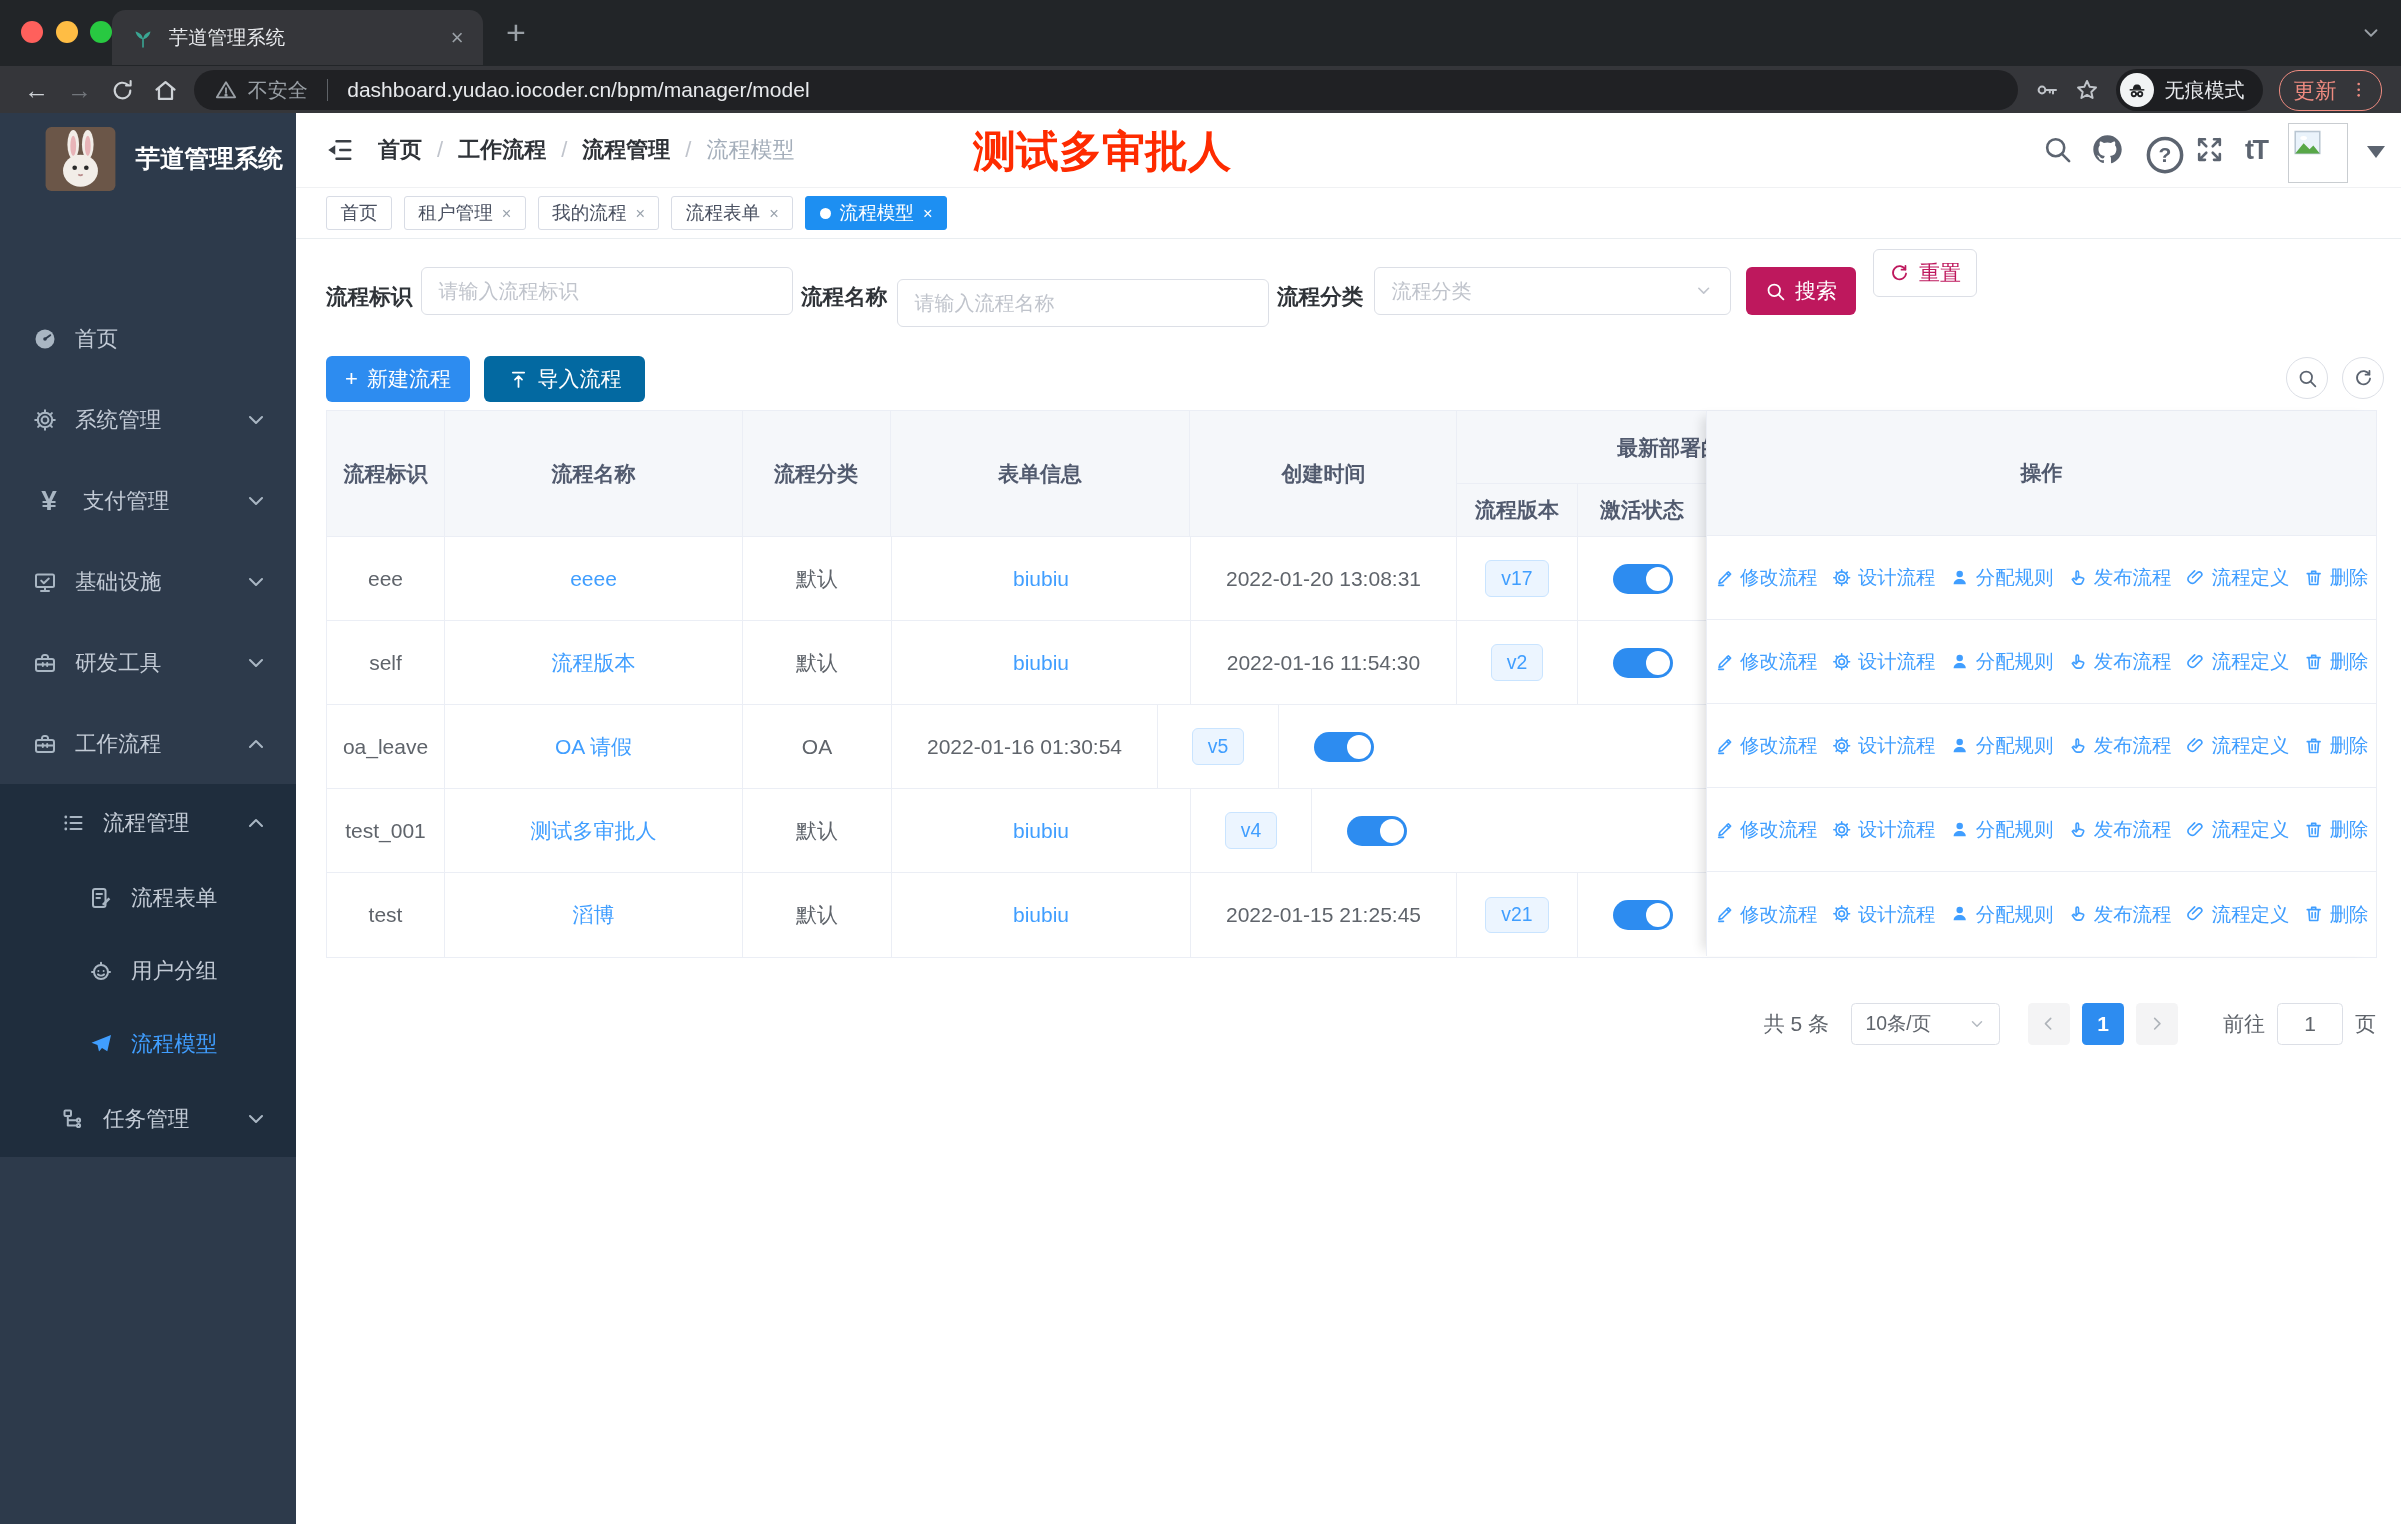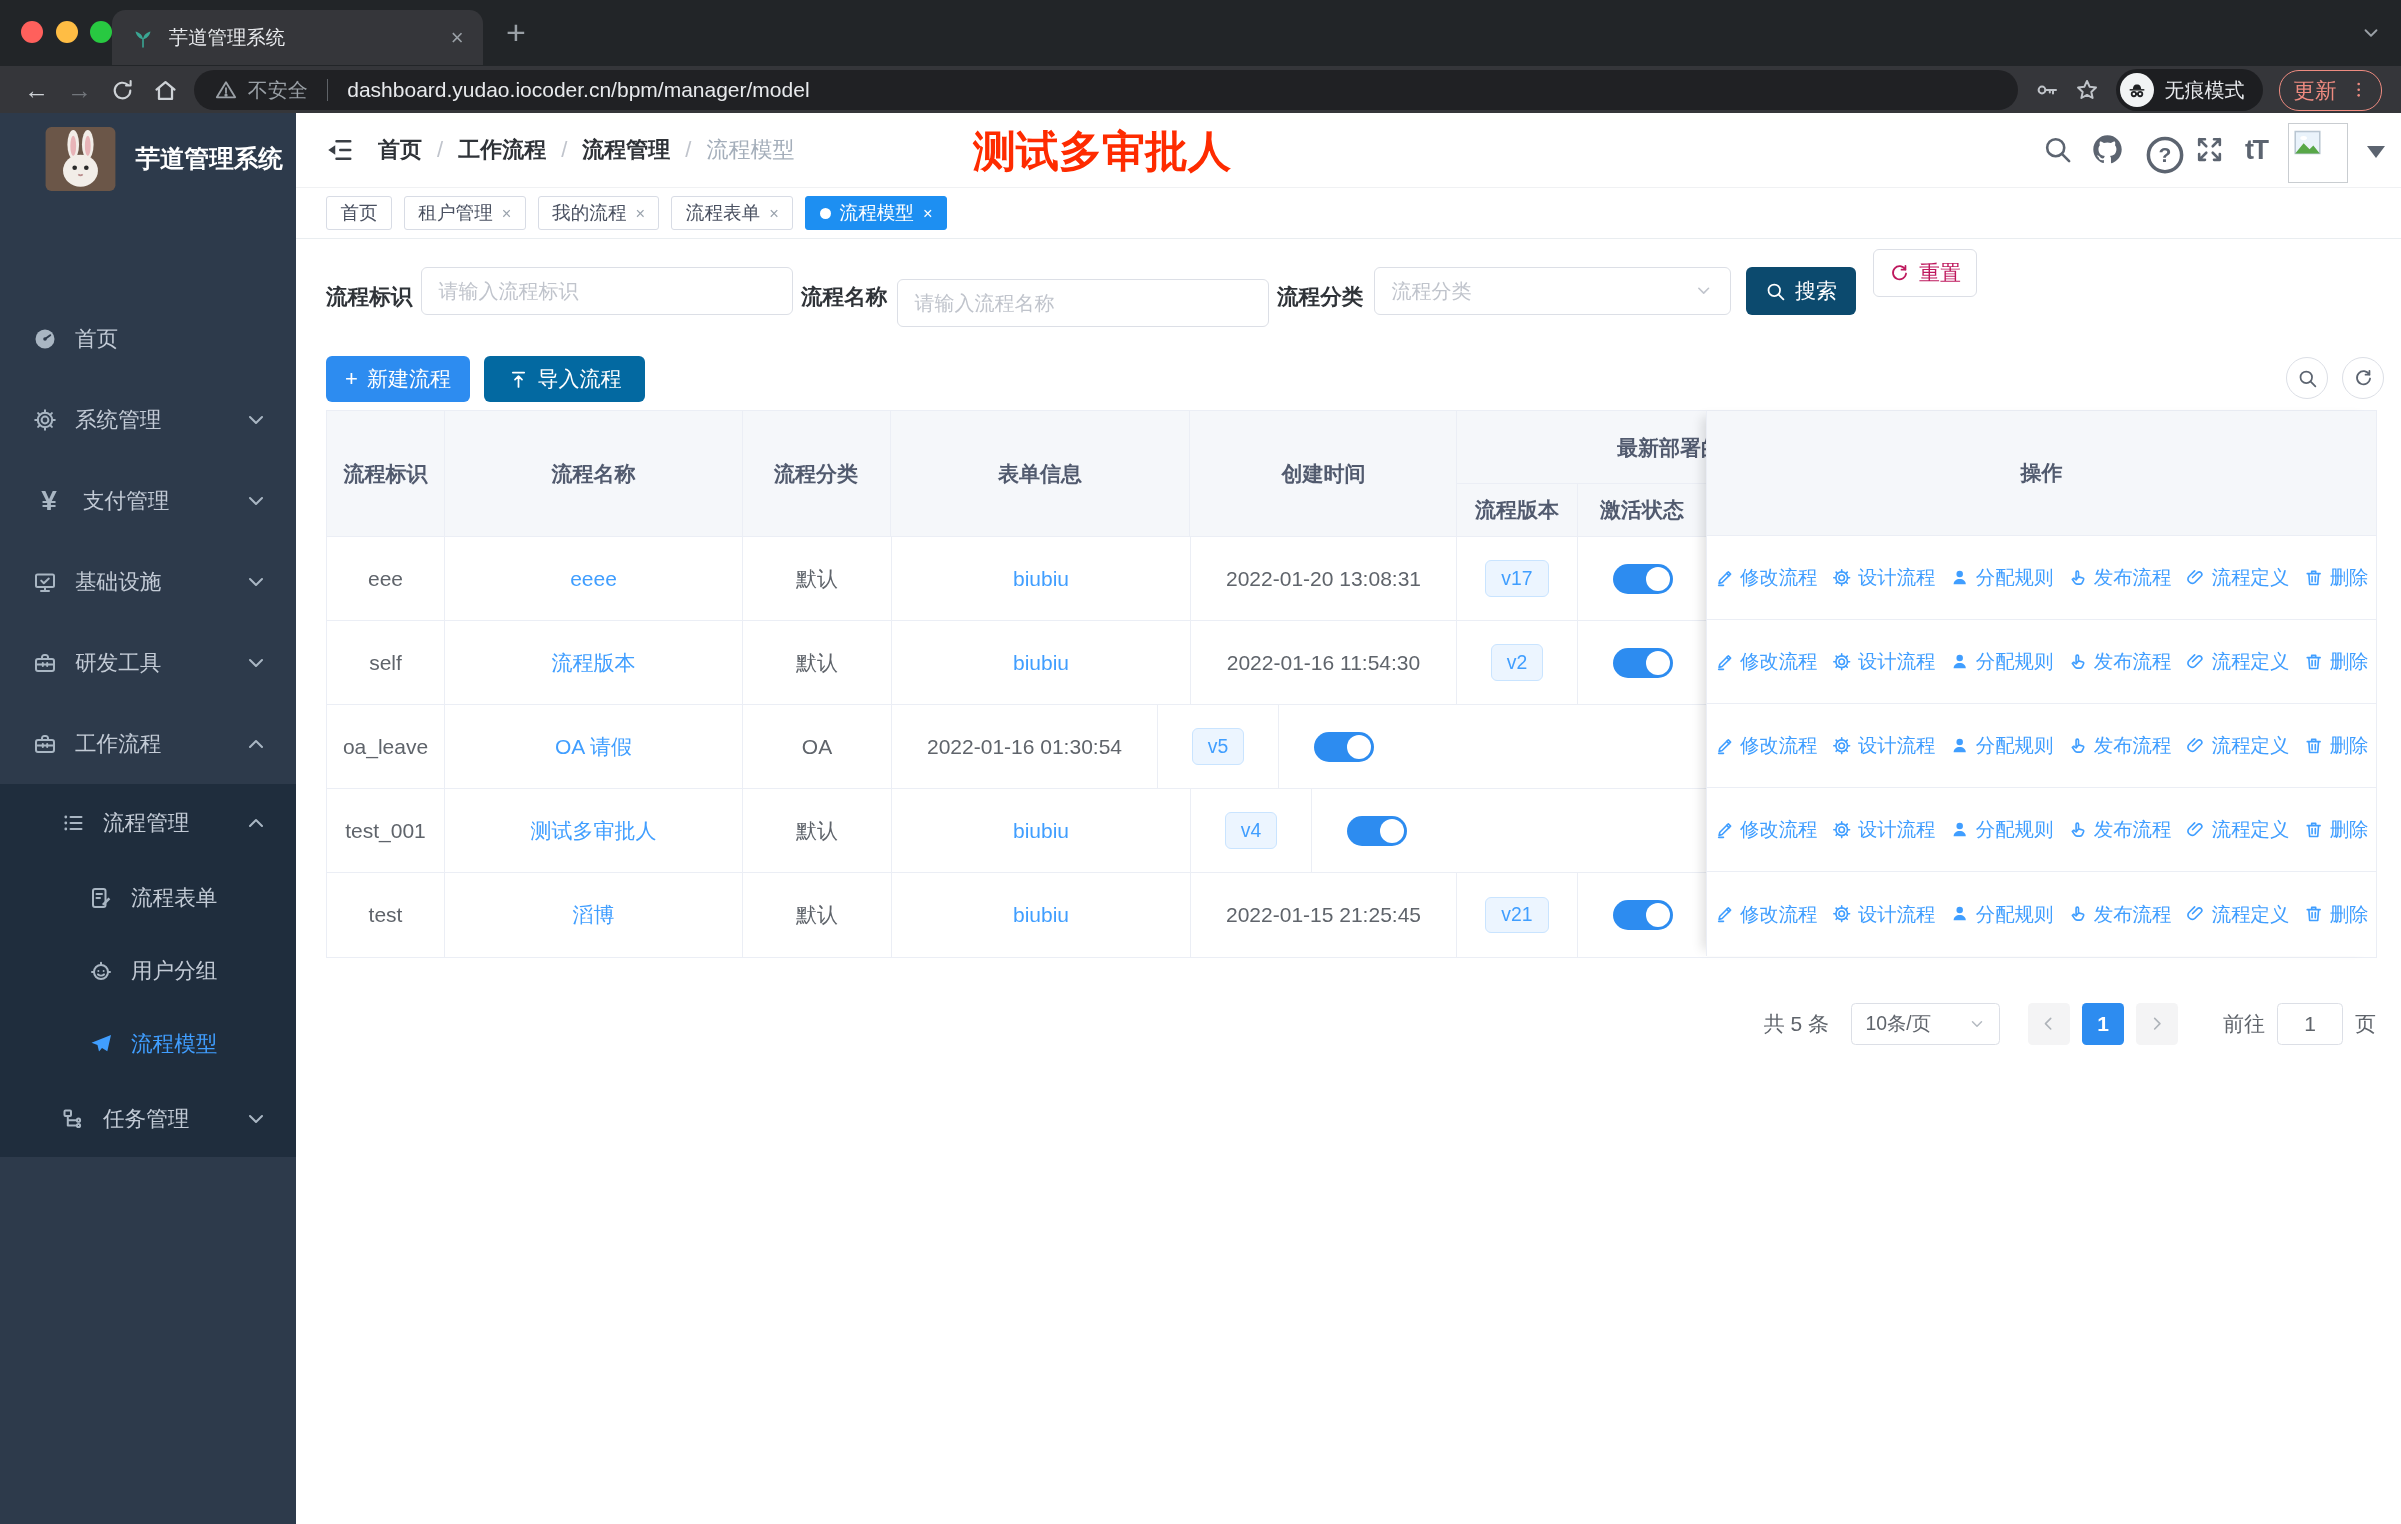--- a/index.html
+++ b/index.html
@@ -92,21 +92,21 @@
   .finput{position:absolute;top:27px;height:48px;width:372px;border:0.7px solid #dcdfe6;border-radius:6px;
     box-sizing:border-box;font-size:20px;padding:0 16.4px;color:#606266;outline:none;background:#fff;}
   .finput::placeholder{color:#c0c4cc;}
   .fselect{position:absolute;top:27px;height:48px;width:357px;border:0.7px solid #dcdfe6;border-radius:6px;
     box-sizing:border-box;display:flex;align-items:center;justify-content:space-between;padding:0 16.4px;background:#fff;}
   .fselect .ph{color:#c0c4cc;font-size:20px;}
   .fselect .ic{color:#c0c4cc;font-size:19.4px;}
   .btn{position:absolute;height:48px;border-radius:6px;display:flex;align-items:center;justify-content:center;
     gap:9px;font-size:21px;box-sizing:border-box;white-space:nowrap;}
   .btn .ic{font-size:21px;}
-  .btn-search{left:1450px;top:27px;width:110px;background:#0c4a6e;color:#fff;}
+  .btn-search{left:1450px;top:27px;width:110px;background:#be185d;color:#fff;}
   .btn-reset{left:1577px;top:9px;width:104px;background:#fff;color:#be185d;border:0.7px solid #dcdfe6;}
   .btn-create{left:30px;top:116px;width:144px;height:46px;background:#2d8cf0;color:#fff;}
   .btn-import{left:188px;top:116px;width:161px;height:46px;background:#0369a1;color:#fff;}
   .circle-btn{position:absolute;top:117px;width:42px;height:42px;border-radius:50%;border:0.7px solid #dcdfe6;
     background:#fff;color:#5c6470;display:flex;align-items:center;justify-content:center;font-size:21px;box-sizing:border-box;}
 
   
   .tbl{position:absolute;left:30px;top:170px;width:2049px;border:0.7px solid #ebeef5;box-sizing:content-box;}
   .tbl-head{position:relative;height:125px;background:#f5f7fa;border-bottom:0.7px solid #ebeef5;}
   .hcell{position:absolute;top:0;height:125px;display:flex;align-items:center;justify-content:center;

